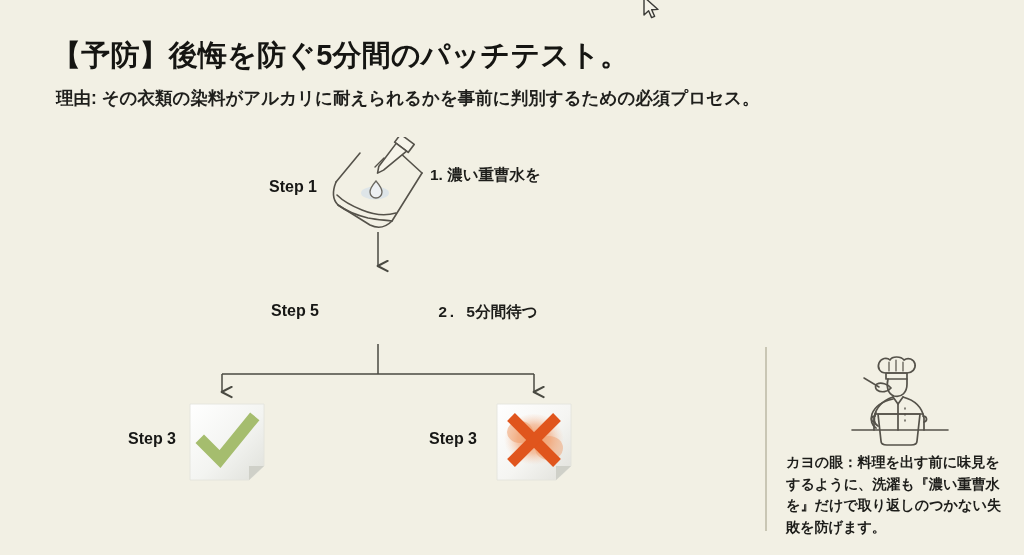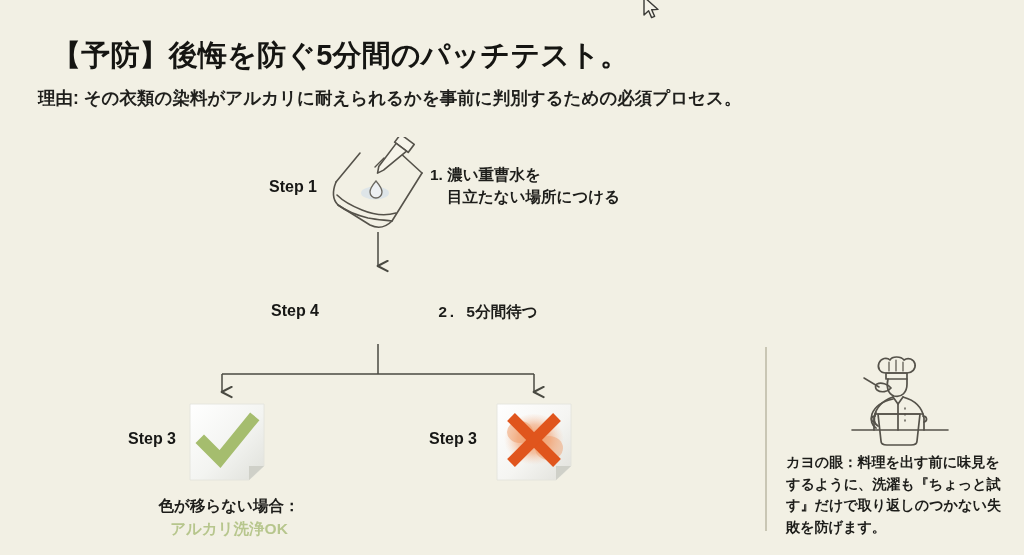--- a/index.html
+++ b/index.html
@@ -26,21 +26,21 @@
     position: absolute;
     left: 52px; top: 36px;
     font-size: 29px;
     font-weight: bold;
     letter-spacing: 0.2px;
     color: #151512;
     white-space: nowrap;
   }
   #subtitle {
     position: absolute;
-    left: 38px; top: 86px;
+    left: 56px; top: 86px;
     font-size: 17.5px;
     font-weight: bold;
     color: #1f1f1c;
     white-space: nowrap;
   }
 
   
   #flow { position: absolute; left: 0; top: 120px; width: 766px; height: 435px; }
 
   .step-label {
@@ -50,20 +50,21 @@
     color: #171715;
     white-space: nowrap;
   }
   .step-caption {
     position: absolute;
     font-size: 15.5px;
     font-weight: bold;
     color: #1d1d1a;
     line-height: 1.45;
     white-space: nowrap;
+    text-align: right;
   }
   .step-caption .ln2 { display: block; padding-left: 17px; }
 
   
   #s1-label { left: 269px; top: 58px; }
   #s1-icon  { position: absolute; left: 318px; top: 17px; width: 118px; height: 96px; }
   #s1-text  { left: 430px; top: 44px; }
 
   
   #s2-label { left: 271px; top: 182px; }
@@ -165,47 +166,42 @@
 
       <g fill="#f6f4ea" stroke="#55524a" stroke-width="1.6" stroke-linejoin="round">
         <path d="M78,1 L95,1 L95,11 L78,11 Z" transform="rotate(37 86 6)"></path>
         <path d="M80,11 L93,11 L86,40 L83,46 L80,40 Z" transform="rotate(37 86 6)"></path>
       </g>
       <path d="M57,30 L66,21" stroke="#55524a" stroke-width="1.4" fill="none" stroke-linecap="round"></path>
     </svg>
 
     <div class="step-caption" id="s1-text">
       <span>1. 濃い重曹水を</span>
-      <span class="ln2">目立たない場所につける</span>
     </div>
 
-    <div class="step-label" id="s2-label">Step 4</div>
+    <div class="step-label" id="s2-label">Step 5</div>
 
 
     <div class="step-caption" id="s2-text">2. 5分間待つ</div>
 
     <div class="step-label" id="s3a-label">Step 3</div>
 
     <svg id="s3a-icon" viewBox="0 0 80 80">
       <defs>
         <linearGradient id="pgA" x1="0" y1="0" x2="1" y2="1">
           <stop offset="0%" stop-color="#ffffff"></stop>
           <stop offset="55%" stop-color="#f3f4f1"></stop>
           <stop offset="100%" stop-color="#dfe0da"></stop>
         </linearGradient>
       </defs>
       <path d="M3,2 H77 V64 L62,78 H3 Z" fill="url(#pgA)" stroke="#e2e2da" stroke-width="0.8"></path>
       <path d="M77,64 L62,78 L62,64 Z" fill="#cfd0c8"></path>
       <path d="M17,41 L33,57 L64,19" fill="none" stroke="#a5bd6e" stroke-width="12" stroke-linecap="square" stroke-linejoin="miter"></path>
     </svg>
 
-    <div id="s3a-cap">
-      <span class="cap-main">色が移らない場合：</span>
-      <span class="cap-sub" id="s3a-sub" style="color: rgb(183, 198, 141);">アルカリ洗浄OK</span>
-    </div>
 
     <div class="step-label" id="s3b-label">Step 3</div>
 
     <svg id="s3b-icon" viewBox="0 0 80 80">
       <defs>
         <linearGradient id="pgB" x1="0" y1="0" x2="1" y2="1">
           <stop offset="0%" stop-color="#ffffff"></stop>
           <stop offset="55%" stop-color="#f5f5f2"></stop>
           <stop offset="100%" stop-color="#e0e0da"></stop>
         </linearGradient>
@@ -254,19 +250,19 @@
 
       <path d="M4,74 H100" stroke-width="1.6"></path>
 
       <path d="M30,58 H72 L69,85 C69,88 66,89 63,89 H39 C36,89 33,88 33,85 Z"></path>
       <path d="M27,58 H75" stroke-width="1.7"></path>
       <path d="M27,60 C23,60 22,65 26,66"></path>
       <path d="M75,60 C79,60 80,65 76,66"></path>
     </g>
   </svg>
 
-  <div id="note-text">カヨの眼：料理を出す前に味見をするように、洗濯も『ちょっと試す』だけで取り返しのつかない失敗を防げます。</div>
+  <div id="note-text">カヨの眼：料理を出す前に味見をするように、洗濯も『濃い重曹水を』だけで取り返しのつかない失敗を防げます。</div>
 
   <svg id="cursor" viewBox="0 0 20 26">
     <path d="M3,1 L3,19 L7.6,14.8 L10.6,21.6 L13.6,20.3 L10.7,13.7 L17,13.4 Z" fill="#f4f2e8" stroke="#3a3a36" stroke-width="1.4" stroke-linejoin="round"></path>
   </svg>
 
 </div>
 
 </body></html>

